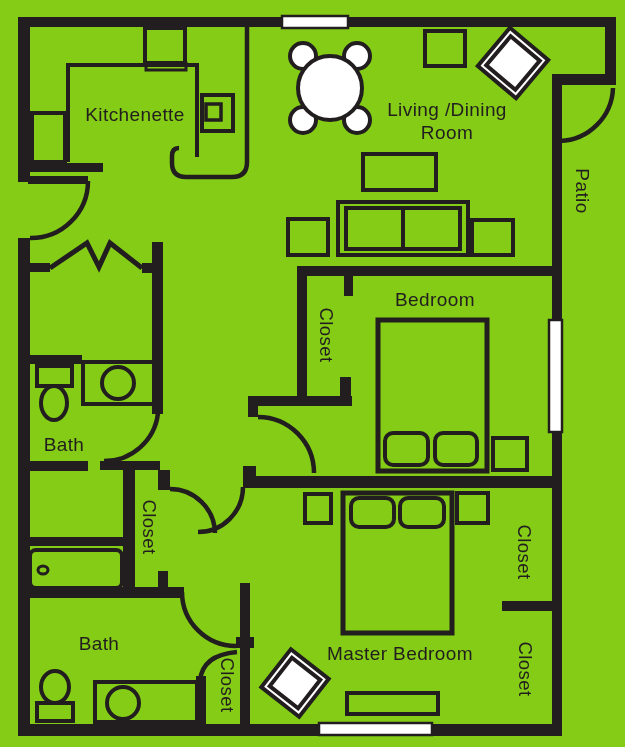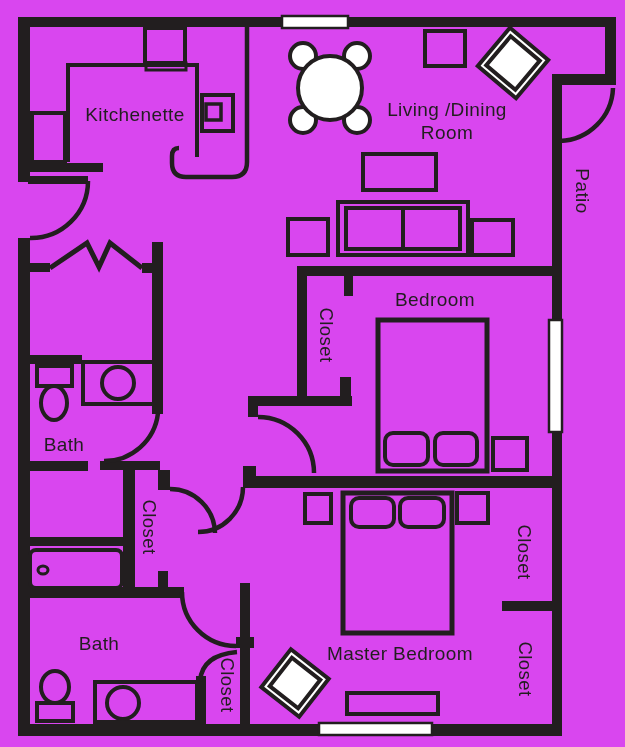--- a/index.html
+++ b/index.html
@@ -1,16 +1,16 @@
 <!DOCTYPE html>
 <html><head>
 <meta charset="utf-8">
 <style>
   html,body{margin:0;padding:0;background:#ffffff;}
-  #plan-wrap{position:relative;width:625px;height:747px;background:#d946ef;overflow:hidden;}
+  #plan-wrap{position:relative;width:625px;height:747px;background:#84cc16;overflow:hidden;}
   svg{display:block;}
   text{font-family:"Liberation Sans","DejaVu Sans",sans-serif;fill:#221e1f;letter-spacing:0.4px;}
   .room-label{font-size:19px;}
   .closet-label{font-size:18.5px;}
 </style>
 </head>
 <body>
 
 <div id="plan-wrap">
 <svg width="625" height="747" viewBox="0 0 625 747" xmlns="http://www.w3.org/2000/svg">

